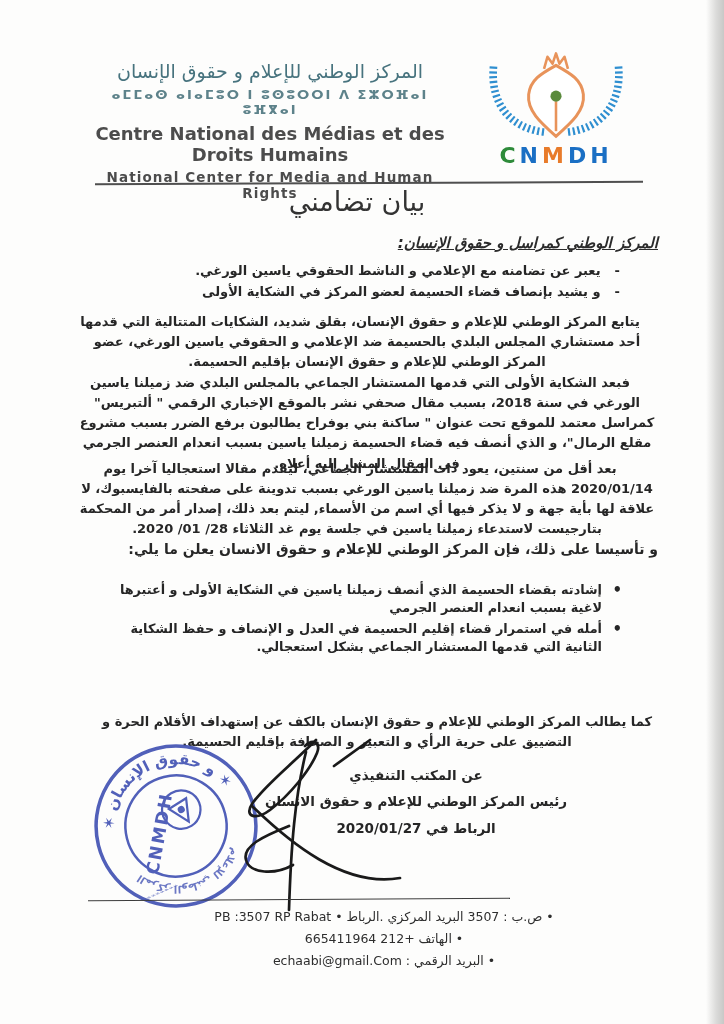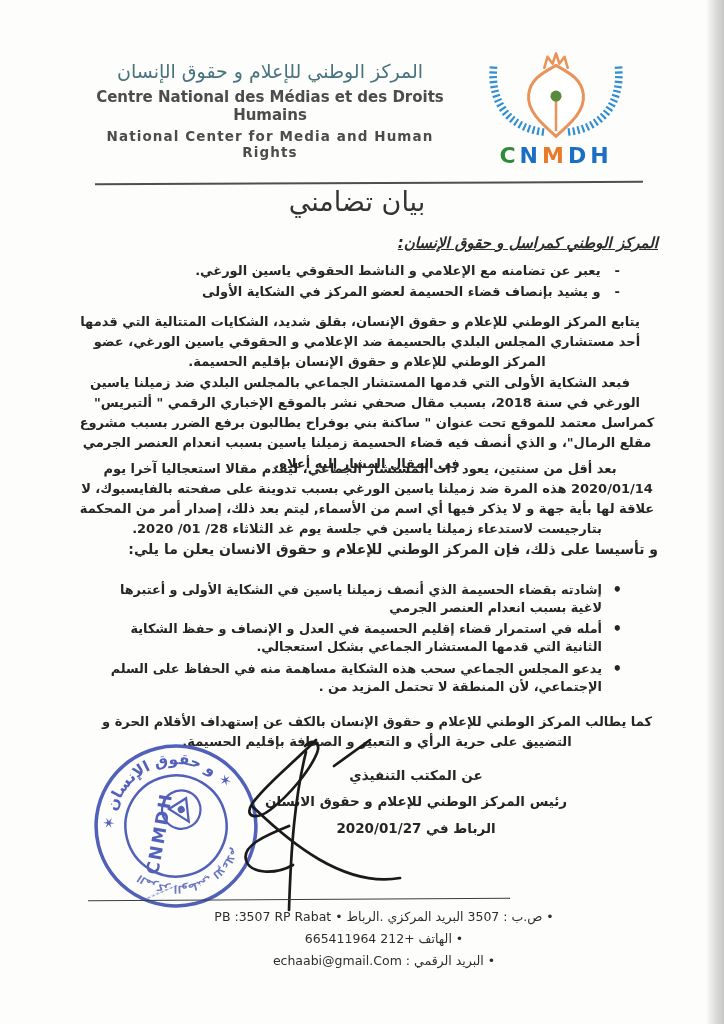--- a/index.html
+++ b/index.html
@@ -8,21 +8,21 @@
     background:#fdfdfc;
     font-family:"DejaVu Sans","Liberation Sans",sans-serif;
     color:#262626;
   }
   .scan-edge{position:absolute;top:0;right:0;bottom:0;width:18px;
     background:linear-gradient(to right, rgba(120,120,118,0) 0%, rgba(120,120,118,.25) 55%, rgba(100,100,98,.35) 100%);}
   
   .header-text{position:absolute;top:60px;left:86px;width:368px;text-align:center;}
   .org-ar{font-size:19px;font-weight:normal;color:#47737e;direction:rtl;letter-spacing:.5px;}
   .org-tif{font-size:13px;color:#5d828a;letter-spacing:2px;margin-top:5px;font-weight:bold;}
-  .org-fr{font-size:15px;font-weight:bold;color:#4c4c4c;margin-top:6px;}
+  .org-fr{font-size:18px;font-weight:bold;color:#4c4c4c;margin-top:6px;}
   .org-en{font-size:13.5px;font-weight:bold;color:#4c4c4c;margin-top:4px;letter-spacing:1.1px;}
   .logo{position:absolute;top:50px;left:458px;width:196px;text-align:center;}
   .logo svg{width:182px;height:94px;display:block;margin:0 auto;}
   .cnmdh{font-size:22px;font-weight:bold;letter-spacing:4px;margin-top:-1px;}
   .lc-g{color:#2e8b3a}.lc-b{color:#1a6fc4}.lc-o{color:#e87b2a}
   .rule-top{position:absolute;top:182px;left:95px;width:548px;border-top:2px solid #4f4f4f;transform:rotate(-.25deg);}
   
   .doc-title{position:absolute;top:186px;left:0;right:10px;text-align:center;direction:rtl;
     font-size:27px;color:#333;font-weight:400;}
   .intro-heading{position:absolute;top:234px;right:66px;direction:rtl;font-size:15px;font-weight:bold;
@@ -52,20 +52,21 @@
   .footer{position:absolute;top:906px;left:140px;right:96px;text-align:center;direction:rtl;
     font-size:12.5px;color:#2e2e2e;line-height:1.75;font-weight:500;}
 </style>
 </head>
 <body>
 
 <div class="scan-edge"></div>
 
 <div class="header-text">
   <div class="org-ar">المركز الوطني للإعلام و حقوق الإنسان</div>
+  <div class="org-tif">ⴰⵎⵎⴰⵙ ⴰⵏⴰⵎⵓⵔ ⵏ ⵓⵙⵓⵔⵔⵏ ⴷ ⵉⵣⵔⴼⴰⵏ ⵓⴼⴳⴰⵏ</div>
   <div class="org-fr">Centre National des Médias et des Droits Humains</div>
   <div class="org-en">National Center for Media and Human Rights</div>
 </div>
 
 <div class="logo">
   <svg viewBox="0 0 200 110">
 
     <path d="M86,96 C50,92 22,66 27,18" fill="none" stroke="#2f8fd0" stroke-width="9" stroke-dasharray="2.5 3.1"></path>
     <path d="M114,96 C150,92 178,66 173,18" fill="none" stroke="#2f8fd0" stroke-width="9" stroke-dasharray="2.5 3.1"></path>
 
@@ -91,21 +92,20 @@
 
 <div class="para" id="para1">يتابع المركز الوطني للإعلام و حقوق الإنسان، بقلق شديد، الشكايات المتتالية التي قدمها أحد مستشاري المجلس البلدي بالحسيمة ضد الإعلامي و الحقوقي ياسين الورغي، عضو المركز الوطني للإعلام و حقوق الإنسان بإقليم الحسيمة.</div>
 <div class="para" id="para2">فبعد الشكاية الأولى التي قدمها المستشار الجماعي بالمجلس البلدي ضد زميلنا ياسين الورغي في سنة 2018، بسبب مقال صحفي نشر بالموقع الإخباري الرقمي " ألتبريس" كمراسل معتمد للموقع تحت عنوان " ساكنة بني بوفراح يطالبون برفع الضرر بسبب مشروع مقلع الرمال"، و الذي أنصف فيه قضاء الحسيمة زميلنا ياسين بسبب انعدام العنصر الجرمي في المقال المشار إليه أعلاه.</div>
 <div class="para" id="para3">بعد أقل من سنتين، يعود ذات المستشار الجماعي، ليقدم مقالا استعجاليا آخرا يوم 2020/01/14 هذه المرة ضد زميلنا ياسين الورغي بسبب تدوينة على صفحته بالفايسبوك، لا علاقة لها بأية جهة و لا يذكر فيها أي اسم من الأسماء, ليتم بعد ذلك، إصدار أمر من المحكمة بتارجيست لاستدعاء زميلنا ياسين في جلسة يوم غد الثلاثاء 28/ 01/ 2020.</div>
 
 <div class="decl-heading">و تأسيسا على ذلك، فإن المركز الوطني للإعلام و حقوق الانسان يعلن ما يلي:</div>
 
 <div class="decl-points">
   <div class="pt">إشادته بقضاء الحسيمة الذي أنصف زميلنا ياسين في الشكاية الأولى و أعتبرها لاغية بسبب انعدام العنصر الجرمي</div>
   <div class="pt">أمله في استمرار قضاء إقليم الحسيمة في العدل و الإنصاف و حفظ الشكاية الثانية التي قدمها المستشار الجماعي بشكل استعجالي.</div>
-  <div class="pt">يدعو المجلس الجماعي سحب هذه الشكاية مساهمة منه في الحفاظ على السلم الإجتماعي، لأن المنطقة لا تحتمل المزيد من .</div>
 </div>
 
 <div class="closing">كما يطالب المركز الوطني للإعلام و حقوق الإنسان بالكف عن إستهداف الأقلام الحرة و التضييق على حرية الرأي و التعبير و الصحافة بإقليم الحسيمة.</div>
 
 <div class="sig">
   <div>عن المكتب التنفيذي</div>
   <div>رئيس المركز الوطني للإعلام و حقوق الانسان</div>
   <div>الرباط في 2020/01/27</div>
 </div>
 

